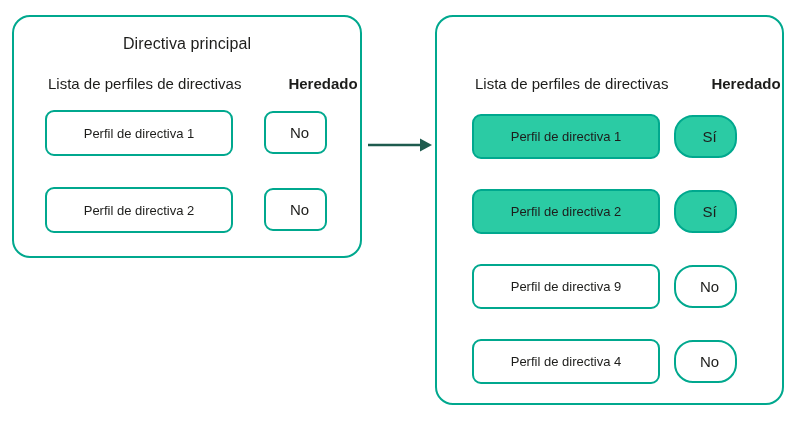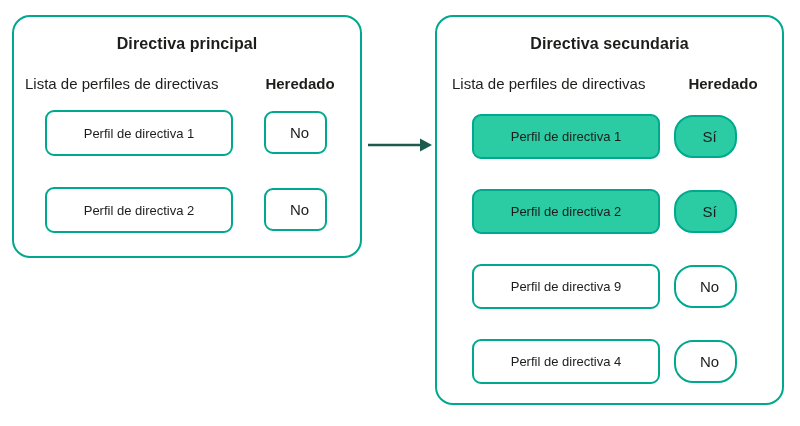--- a/index.html
+++ b/index.html
@@ -23,28 +23,29 @@
     border-radius:18px;
     background:#ffffff;
   }
   .panel-left{left:12px;top:15px;width:350px;height:243px;}
   .panel-right{left:435px;top:15px;width:349px;height:390px;}
   .panel-title{
     position:absolute;
     left:0;right:0;top:18px;
     text-align:center;
     font-size:16px;
-    font-weight:700;
+    font-weight:400;
     letter-spacing:.1px;
   }
   .col-label{
     position:absolute;
     top:58px;
     font-size:15px;
     white-space:nowrap;
+    margin-left:23px;
   }
   .col-label-profiles{left:11px;}
   .panel-right .col-label-profiles{left:15px;}
   .col-label-inherited{left:241px;width:90px;text-align:center;font-weight:bold;}
   .panel-right .col-label-inherited{left:246px;width:80px;}
   .row{position:absolute;left:0;width:100%;height:46px;}
   .profile-box{
     position:absolute;
     left:31px;top:0;
     width:188px;height:100%;
@@ -95,21 +96,20 @@
     <div class="inherited-box">No</div>
   </div>
 </div>
 
 <svg class="arrow" viewBox="0 0 72 22" aria-hidden="true">
   <line x1="4" y1="11" x2="58" y2="11" stroke="var(--arrow)" stroke-width="2.6"></line>
   <polygon points="56,4.5 68,11 56,17.5" fill="var(--arrow)"></polygon>
 </svg>
 
 <div class="panel panel-right">
-  <div class="panel-title">Directiva secundaria</div>
   <div class="col-label col-label-profiles">Lista de perfiles de directivas</div>
   <div class="col-label col-label-inherited">Heredado</div>
 
   <div class="row hl" style="top:97px;height:45px">
     <div class="profile-box">Perfil de directiva 1</div>
     <div class="inherited-box">Sí</div>
   </div>
   <div class="row hl" style="top:172px;height:45px">
     <div class="profile-box">Perfil de directiva 2</div>
     <div class="inherited-box">Sí</div>

